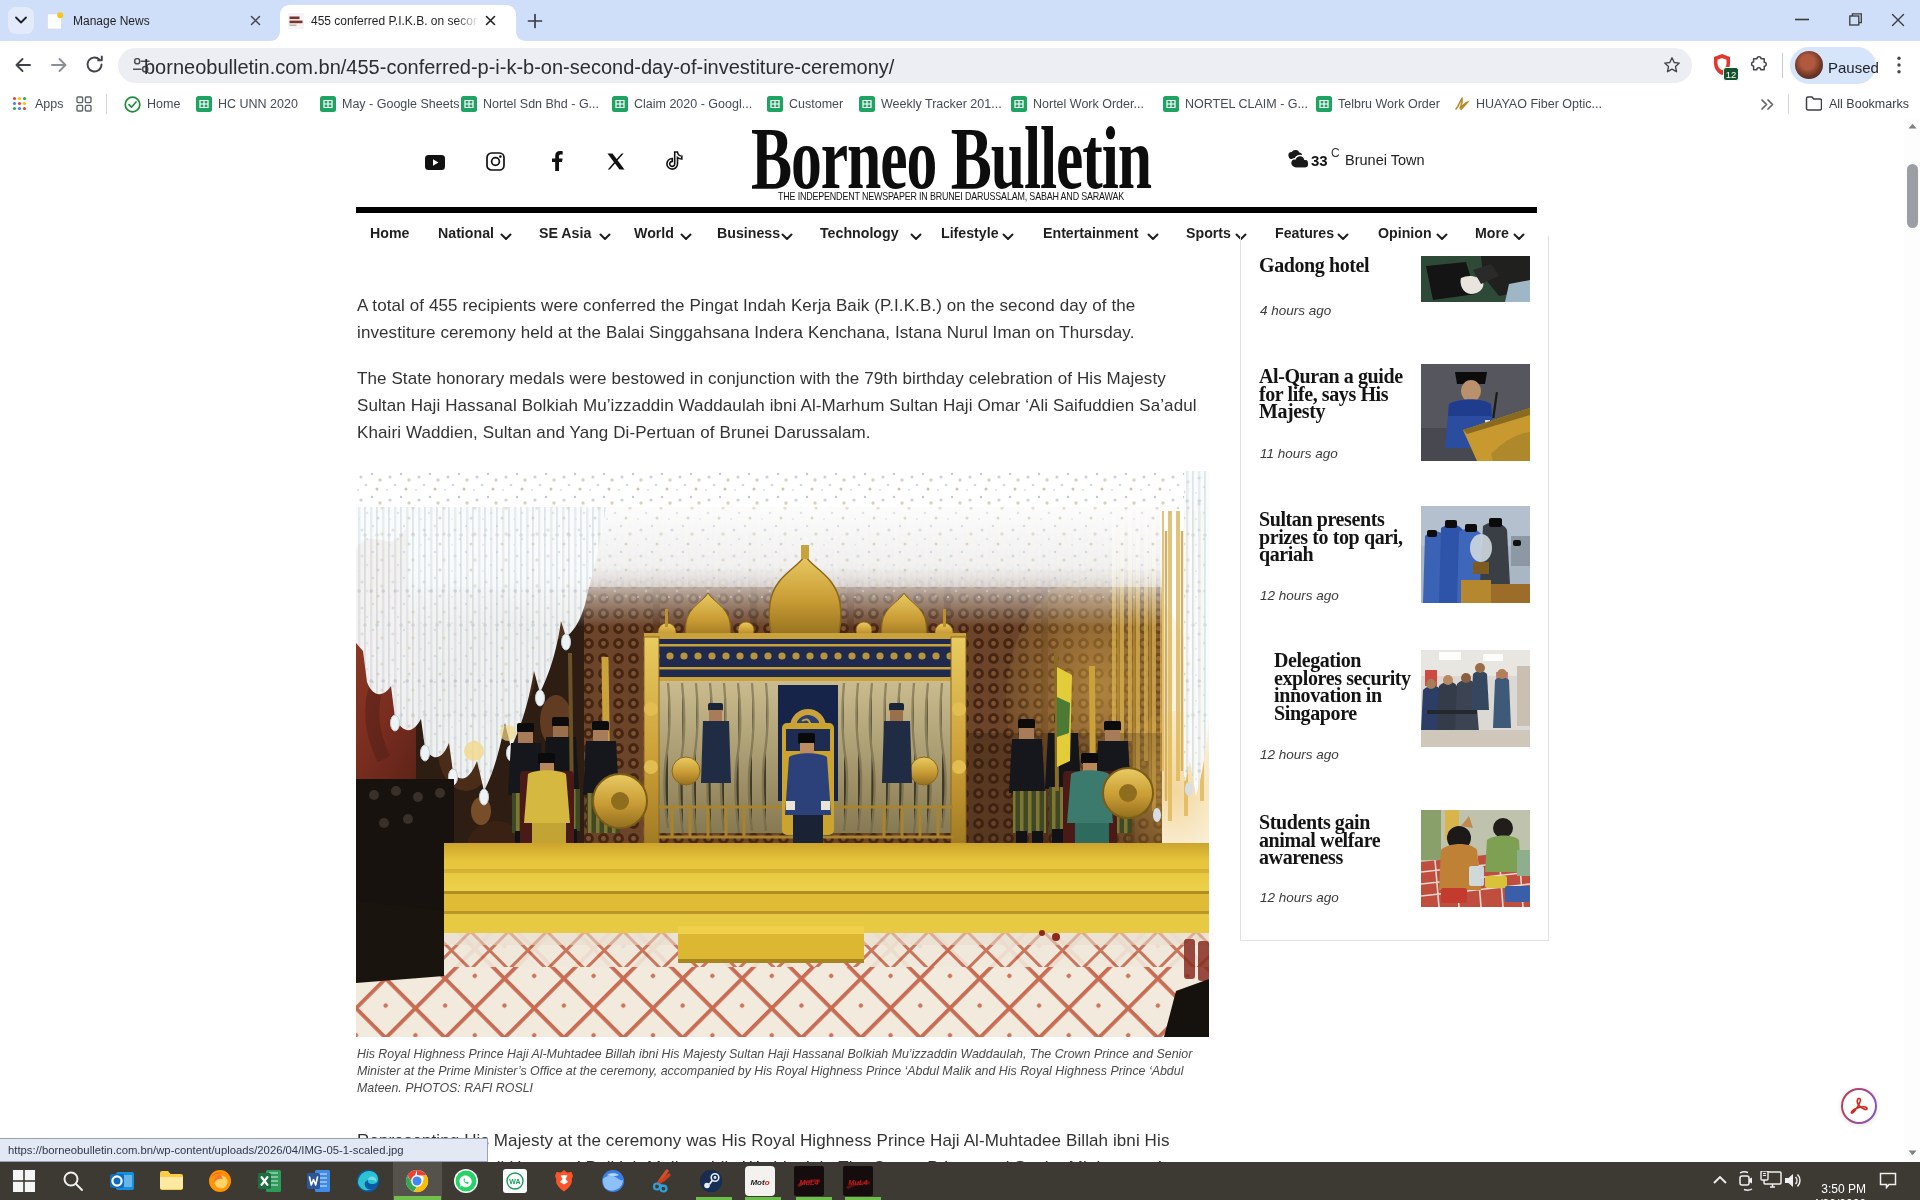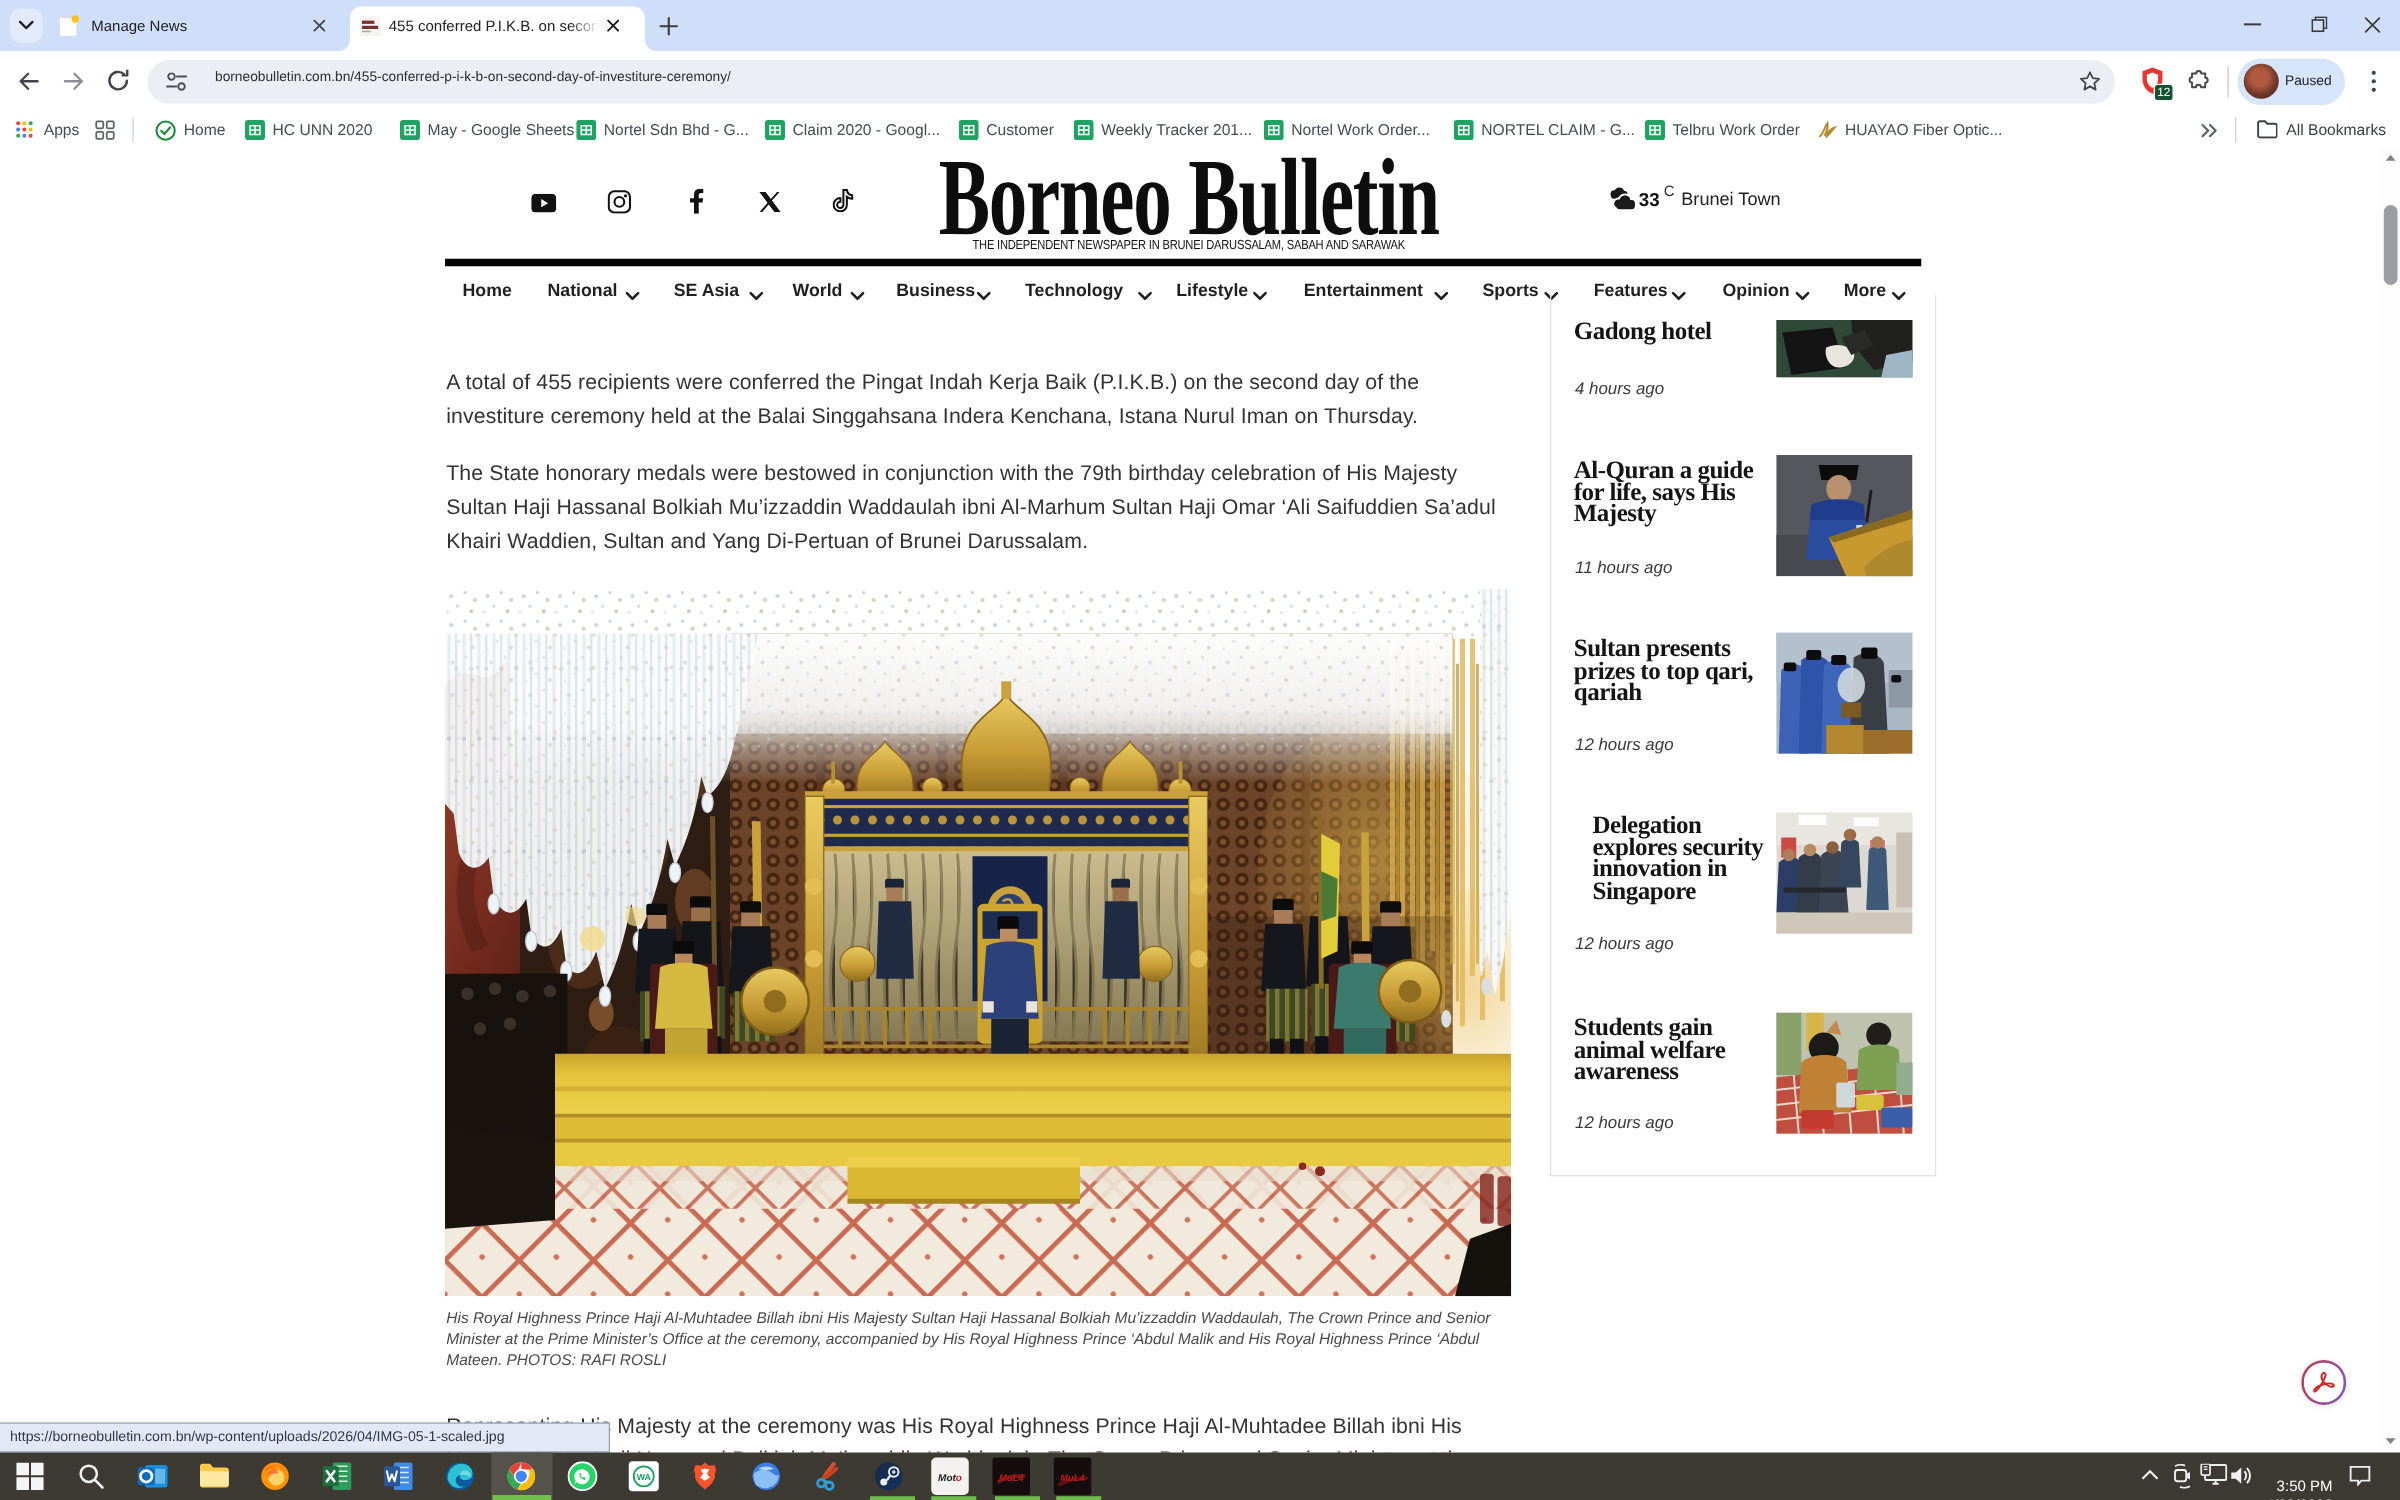--- a/index.html
+++ b/index.html
@@ -83,40 +83,40 @@
         <path d="M17.8 1.8 L17.8 6.3 L13.3 6.3" fill="none" stroke="#40444a" stroke-width="1.9" stroke-linejoin="round"></path>
       </svg>
 
     <div class="abs" style="left:118px;top:7px;width:1574px;height:35px;border-radius:18px;background:#eceef4;"></div>
     <svg class="abs" style="left:133px;top:17px" width="17" height="15" viewBox="0 0 17 15">
         <circle cx="4.2" cy="3.2" r="2.6" fill="none" stroke="#4a4e54" stroke-width="1.5"></circle>
         <path d="M8.5 3.2 H16" stroke="#4a4e54" stroke-width="1.5" stroke-linecap="round"></path>
         <circle cx="12.2" cy="11.2" r="2.6" fill="none" stroke="#4a4e54" stroke-width="1.5"></circle>
         <path d="M0.5 11.2 H8" stroke="#4a4e54" stroke-width="1.5" stroke-linecap="round"></path>
       </svg>
-    <div class="abs" style="left:172px;top:15px;font-size:11px;color:#2a2d31;">borneobulletin.com.bn/455-conferred-p-i-k-b-on-second-day-of-investiture-ceremony/</div>
+    <div class="abs" style="left:144px;top:15px;font-size:20px;color:#2a2d31;">borneobulletin.com.bn/455-conferred-p-i-k-b-on-second-day-of-investiture-ceremony/</div>
 
     <svg class="abs" style="left:1663px;top:15px" width="18" height="18" viewBox="0 0 18 18">
         <path d="M9 1.8 L11.2 6.5 L16.3 7.1 L12.5 10.6 L13.5 15.7 L9 13.1 L4.5 15.7 L5.5 10.6 L1.7 7.1 L6.8 6.5 Z" fill="none" stroke="#43474c" stroke-width="1.4" stroke-linejoin="round"></path>
       </svg>
 
     <svg class="abs" style="left:1712px;top:12px" width="20" height="23" viewBox="0 0 20 23">
         <path d="M10 1 L18 4 V10 C18 16 14.5 20 10 22 C5.5 20 2 16 2 10 V4 Z" fill="#e5372e"></path>
         <path d="M10 5 L14.5 6.7 V10.3 C14.5 13.6 12.6 15.9 10 17.2 C7.4 15.9 5.5 13.6 5.5 10.3 V6.7 Z" fill="#fff"></path>
       </svg>
     <div class="abs" style="left:1723px;top:26px;width:16px;height:14px;border-radius:3px;background:#14532d;color:#fff;font-size:9.5px;text-align:center;line-height:14px;border:1.5px solid #fff;">12</div>
 
     <svg class="abs" style="left:1750px;top:15px" width="19" height="19" viewBox="0 0 19 19">
         <path d="M7 2.8 a2 2 0 0 1 4 0 h3.2 v3.4 a2 2 0 0 1 0 4 v3.6 h-3.4 a2 2 0 0 0 -4 0 H3.6 v-3.8 a2 2 0 0 1 0 -4 V2.8 Z" fill="none" stroke="#43474c" stroke-width="1.5" stroke-linejoin="round"></path>
       </svg>
     <div class="abs" style="left:1782px;top:12px;width:1px;height:25px;background:#c6c9cd;"></div>
 
     <div class="abs" style="left:1790px;top:6px;width:86px;height:37px;border-radius:19px;background:#d7e5fb;"></div>
     <div class="abs" style="left:1795px;top:10px;width:28px;height:28px;border-radius:50%;background:radial-gradient(circle at 45% 40%, #b0593f 0 30%, #6e3726 60%, #3c2218 100%);"></div>
-    <div class="abs" style="left:1828px;top:18px;font-size:11px;color:#20242a;text-align:right;">Paused</div>
+    <div class="abs" style="left:1828px;top:18px;font-size:15px;color:#20242a;text-align:right;">Paused</div>
 
     <svg class="abs" style="left:1897px;top:15px" width="4" height="18" viewBox="0 0 4 18">
         <circle cx="2" cy="2.2" r="1.7" fill="#43474c"></circle>
         <circle cx="2" cy="9" r="1.7" fill="#43474c"></circle>
         <circle cx="2" cy="15.8" r="1.7" fill="#43474c"></circle>
       </svg>
   </div>
   <div class="abs" id="bookbar">
     <svg class="abs" style="left:12px;top:6px" width="15" height="15" viewBox="0 0 15 15">
         <circle cx="2.5" cy="2.5" r="1.6" fill="#ea4335"></circle>

